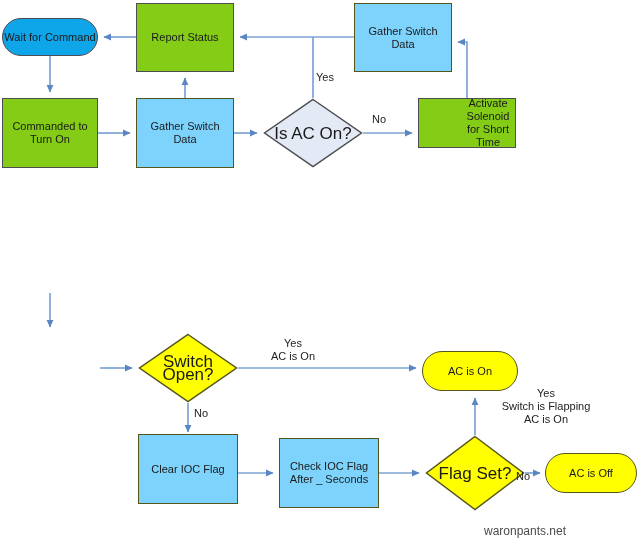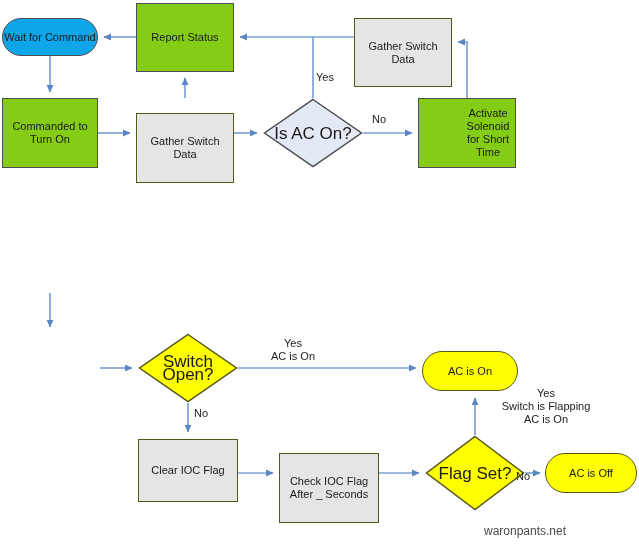--- a/index.html
+++ b/index.html
@@ -25,23 +25,22 @@
     font-size: 11px;
     line-height: 13px;
     color: #1a1a1a;
     z-index: 3;
   }
   .rect {
     border: 1.5px solid #4d4d52;
     background: #84cc16;
   }
   .rect.yellow {
-    background: #e5e5e5;
+    background: #7dd3fc;
     border: 1.5px solid #55551a;
-    margin-top: 15px;
   }
   .rounded {
     border: 1.5px solid #4d4d52;
     background: #0ea5e9;
     border-radius: 20px;
   }
   .rounded.yellow {
     background: #ffff00;
     border: 1.5px solid #55551a;
     border-radius: 20px;
@@ -163,42 +162,42 @@
 Data</span>
   </div>
 
   <div class="diamond-wrap" style="left:263px; top:98px; width:100px; height:70px;">
     <svg class="diamond-shape" viewBox="0 0 100 70" preserveAspectRatio="none">
       <polygon points="50,1.5 98.5,35 50,68.5 1.5,35" fill="#e3eaf5" stroke="#4d4d52" stroke-width="1.5"></polygon>
     </svg>
     <div class="diamond-label" style="white-space:pre-line">Is AC On?</div>
   </div>
 
-  <div class="node rect" style="left:418px; top:98px; width:98px; height:70px;padding-left:42px;">
+  <div class="node rect" style="left:418px; top:98px; width:98px; height:50px;padding-left:42px;">
     <span style="white-space:pre-line">Activate Solenoid
 for Short Time</span>
   </div>
 
   <div class="edge-label" style="left:316px; top:71px;">Yes</div>
 
   <div class="edge-label" style="left:372px; top:113px;">No</div>
 
 
   <div class="diamond-wrap" style="left:138px; top:333px; width:100px; height:70px;">
     <svg class="diamond-shape" viewBox="0 0 100 70" preserveAspectRatio="none">
       <polygon points="50,1.5 98.5,35 50,68.5 1.5,35" fill="#ffff00" stroke="#55551a" stroke-width="1.5"></polygon>
     </svg>
     <div class="diamond-label" style="white-space:pre-line">Switch Open?</div>
   </div>
 
   <div class="node rounded yellow" style="left:422px; top:351px; width:96px; height:40px;">
     <span style="white-space:pre-line">AC is On</span>
   </div>
 
-  <div class="node rect yellow" style="left:138px; top:424px; width:100px; height:63px;">
+  <div class="node rect yellow" style="left:138px; top:434px; width:100px; height:70px;">
     <span style="white-space:pre-line">Clear IOC Flag</span>
   </div>
 
   <div class="node rect yellow" style="left:279px; top:438px; width:100px; height:70px;">
     <span style="white-space:pre-line">Check IOC Flag
 After _ Seconds</span>
   </div>
 
   <div class="diamond-wrap" style="left:425px; top:435px; width:100px; height:76px;">
     <svg class="diamond-shape" viewBox="0 0 100 76" preserveAspectRatio="none">

